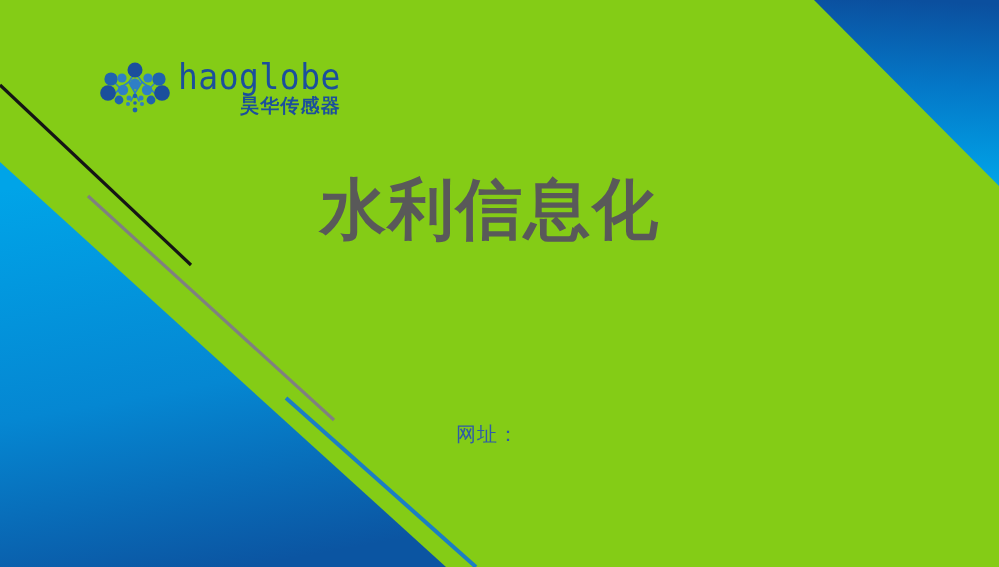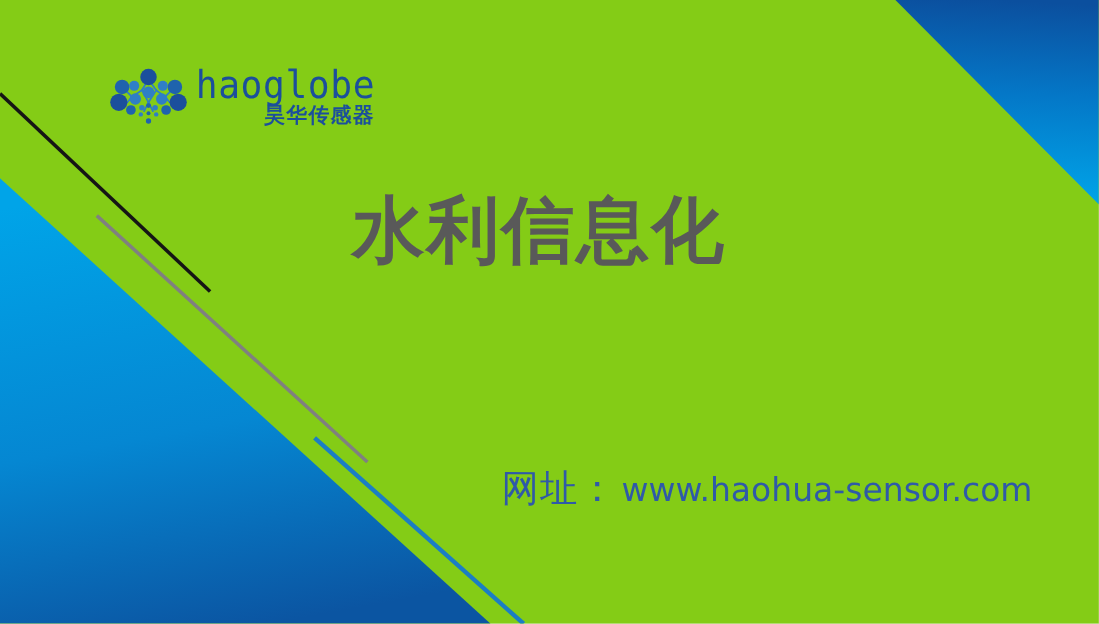--- a/index.html
+++ b/index.html
@@ -78,21 +78,21 @@
   
   #url-row {
     position:absolute;
     left:456px; top:421px;
     display:flex;
     align-items:baseline;
     white-space:nowrap;
   }
   #url-label {
     font-family:"DejaVu Sans", sans-serif;
-    font-size:34px;
+    font-size:20px;
     color:#2f5aa8;
     letter-spacing:1px;
   }
   #url-value {
     font-family:"DejaVu Sans", sans-serif;
     font-size:30px;
     color:#2f5aa8;
     letter-spacing:0px;
     margin-left:4px;
   }
@@ -176,16 +176,15 @@
       <div id="logo-wordmark">haoglobe</div>
       <div id="logo-subtitle">昊华传感器</div>
     </div>
   </div>
 
   <div id="title-line-1" class="title-line">水利信息化</div>
 
 
   <div id="url-row">
     <span id="url-label">网址：</span>
-    <span id="url-value">www.haohua-sensor.com</span>
   </div>
 
 </div>
 
 </body></html>

